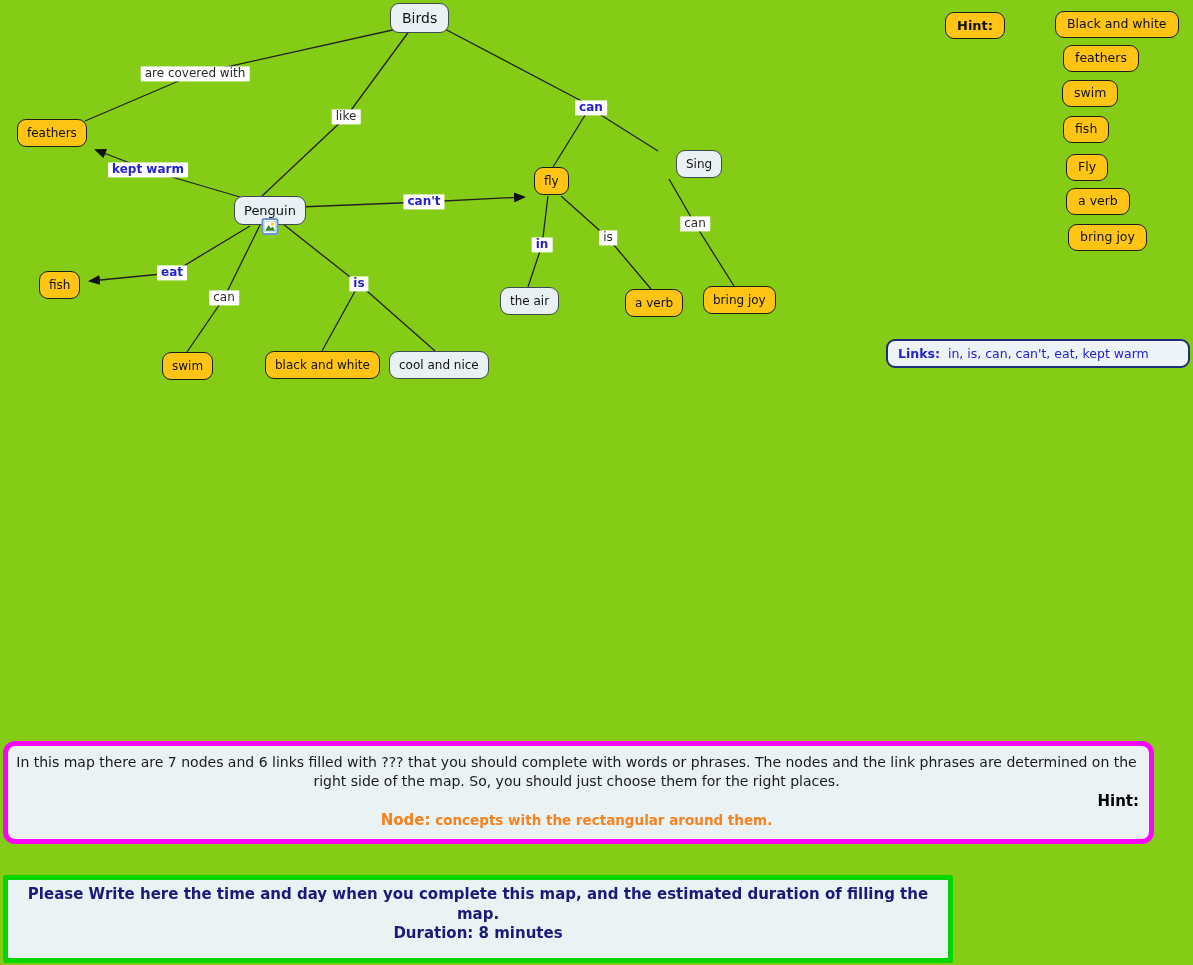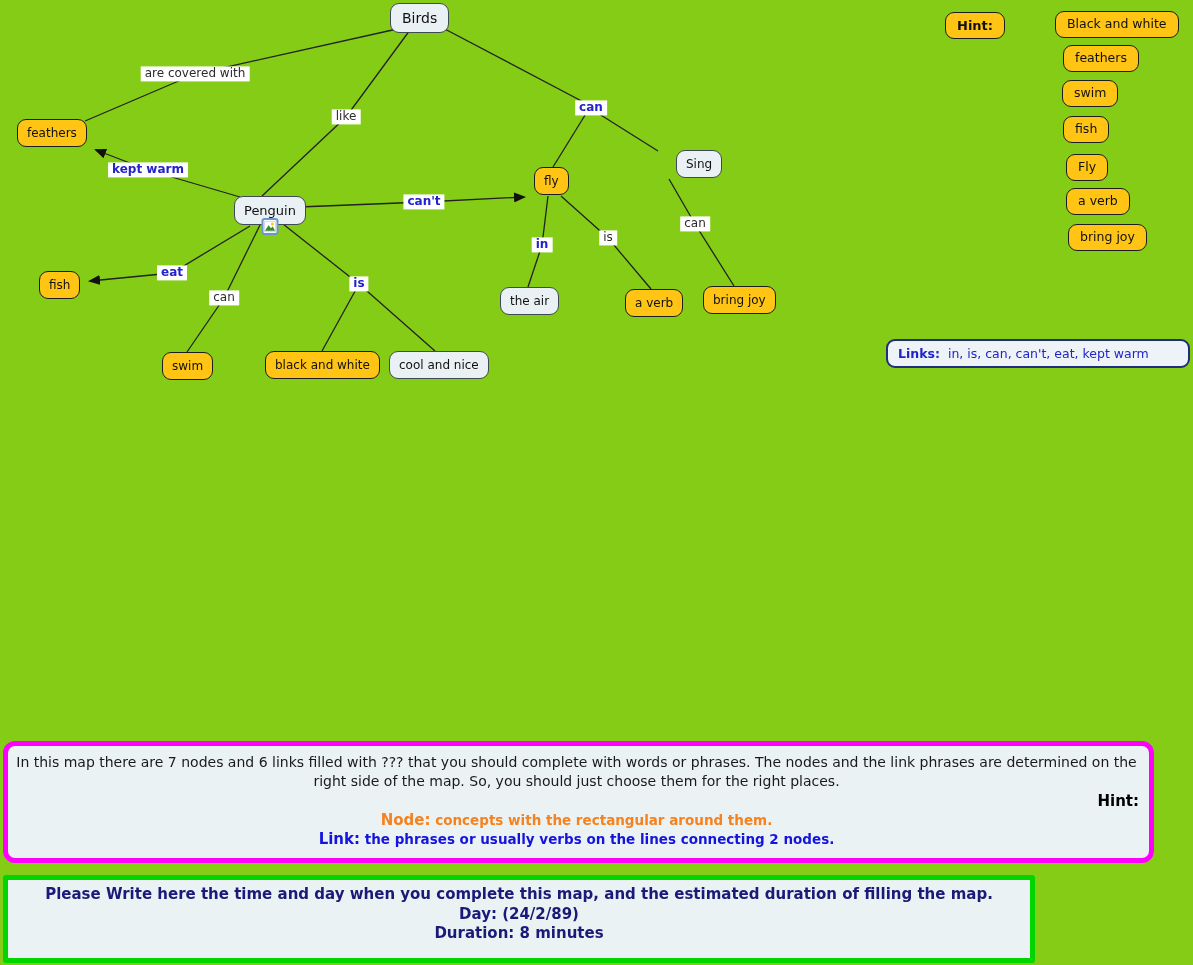--- a/index.html
+++ b/index.html
@@ -61,21 +61,21 @@
     padding:7px 10px 9px 6px; text-align:center;
   }
   .instr-box .para { font-size:14px; color:#1a1a1a; line-height:19px; }
   .instr-box .hint-title { font-size:15px; font-weight:bold; color:#000; line-height:20px;text-align:right; }
   .instr-box .node-hint { color:#F5821F; font-weight:bold; font-size:13.5px; line-height:19px; }
   .instr-box .node-hint .lbl { font-size:15px; }
   .instr-box .link-hint { color:#1414DD; font-weight:bold; font-size:13.5px; line-height:19px; }
   .instr-box .link-hint .lbl { font-size:15px; }
 
   .footer-box {
-    position:absolute; left:3px; top:875px; width:1032px; height:88px;
+    position:absolute; left:3px; top:875px; width:950px; height:88px;
     background:#EBF2F4; border:5px solid #00D500; border-radius:3px;
     padding:5px 12px; text-align:center;
     font-size:15px; font-weight:bold; color:#1A1A78; line-height:19.5px;
   }
   .footer-box .l1 { text-align:center; }
 </style>
 </head>
 <body>
 
 <div class="canvas">
@@ -150,22 +150,20 @@
 
   <div class="links-box">
     <span class="hdr">Links:</span>
     <span>in, is, can, can't, eat, kept warm</span>
   </div>
 
   <div class="instr-box">
     <div class="para">In this map there are 7 nodes and 6 links filled with ??? that you should complete with words or phrases. The nodes and the link phrases are determined on the right side of the map. So, you should just choose them for the right places.</div>
     <div class="hint-title">Hint:</div>
     <div class="node-hint"><span class="lbl">Node:</span><span> concepts with the rectangular around them.</span></div>
-    <div class="link-hint"><span class="lbl">Link:</span><span> the phrases or usually verbs on the lines connecting 2 nodes.</span></div>
   </div>
 
   <div class="footer-box">
     <div class="l1">Please Write here the time and day when you complete this map, and the estimated duration of filling the map.</div>
-    <div>Day: (24/2/89)</div>
     <div>Duration: 8 minutes</div>
   </div>
 
 </div>
 
 </body></html>

